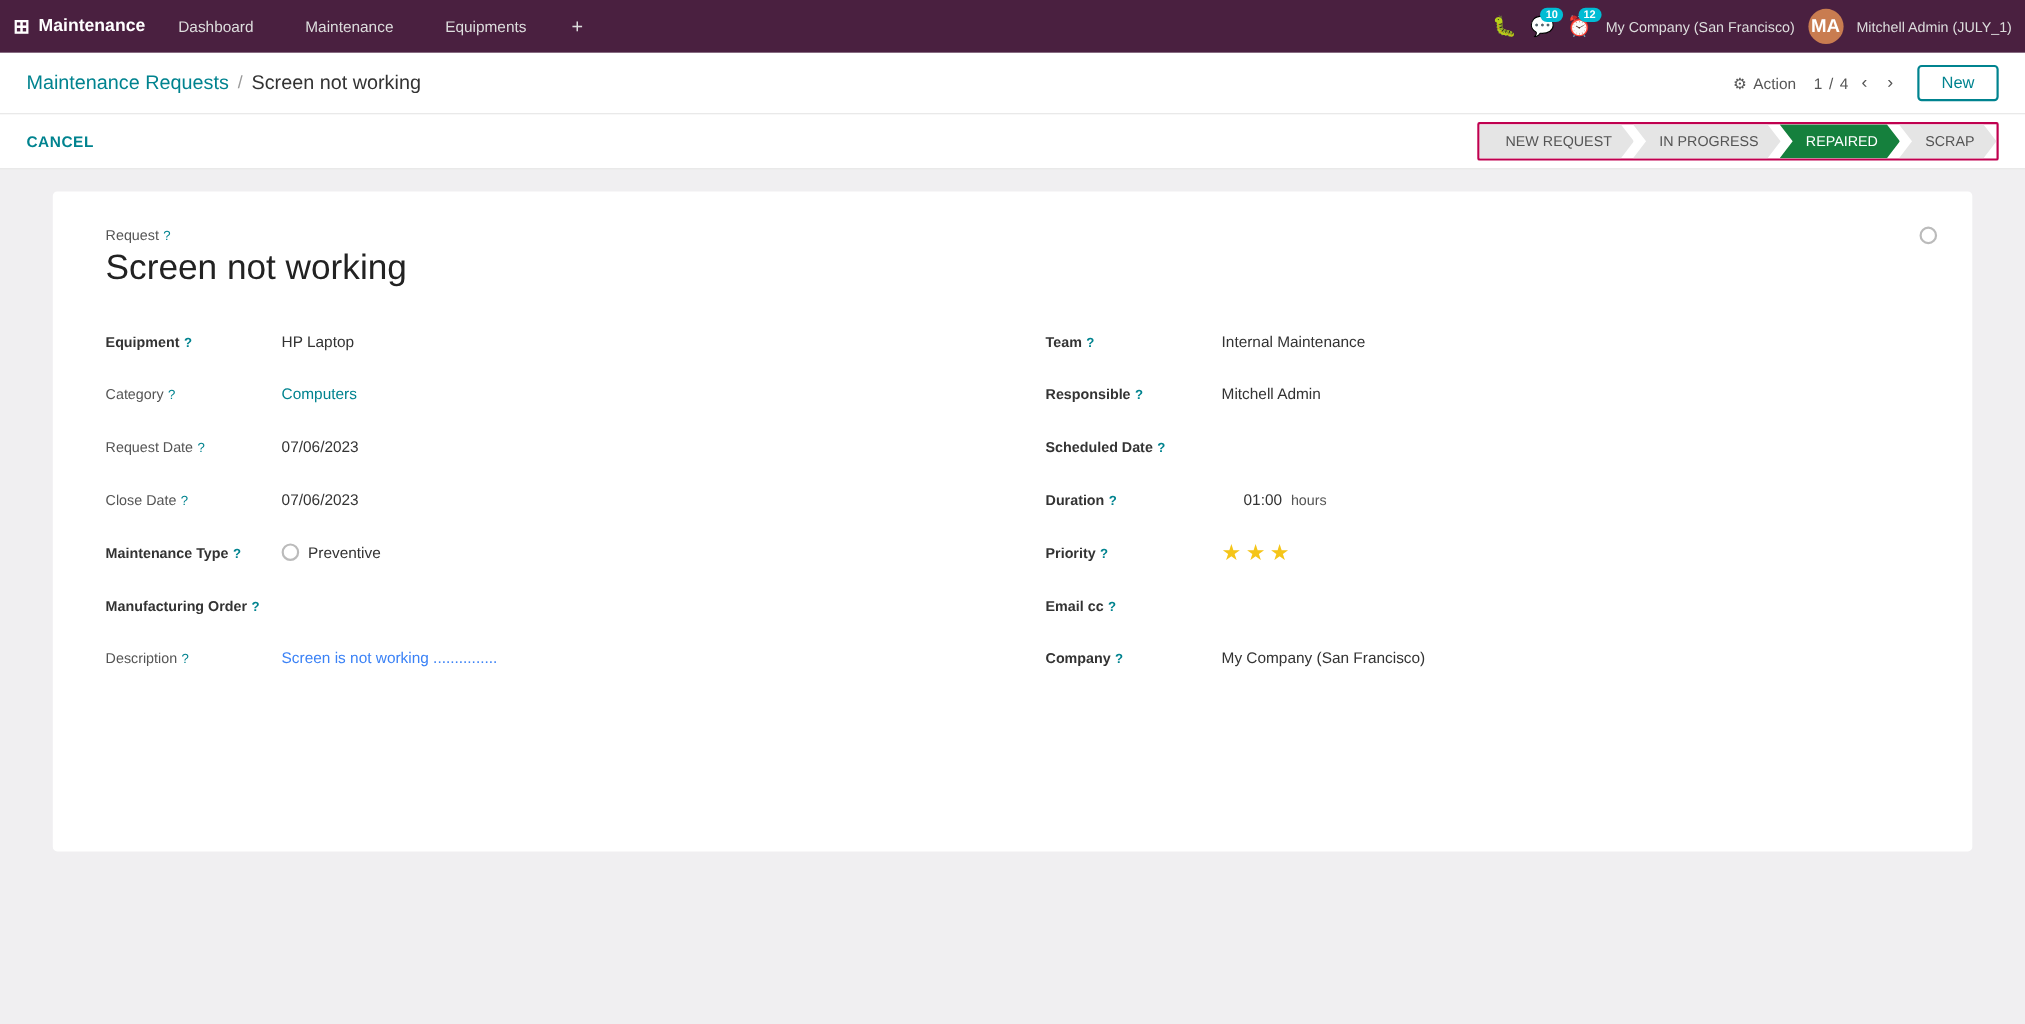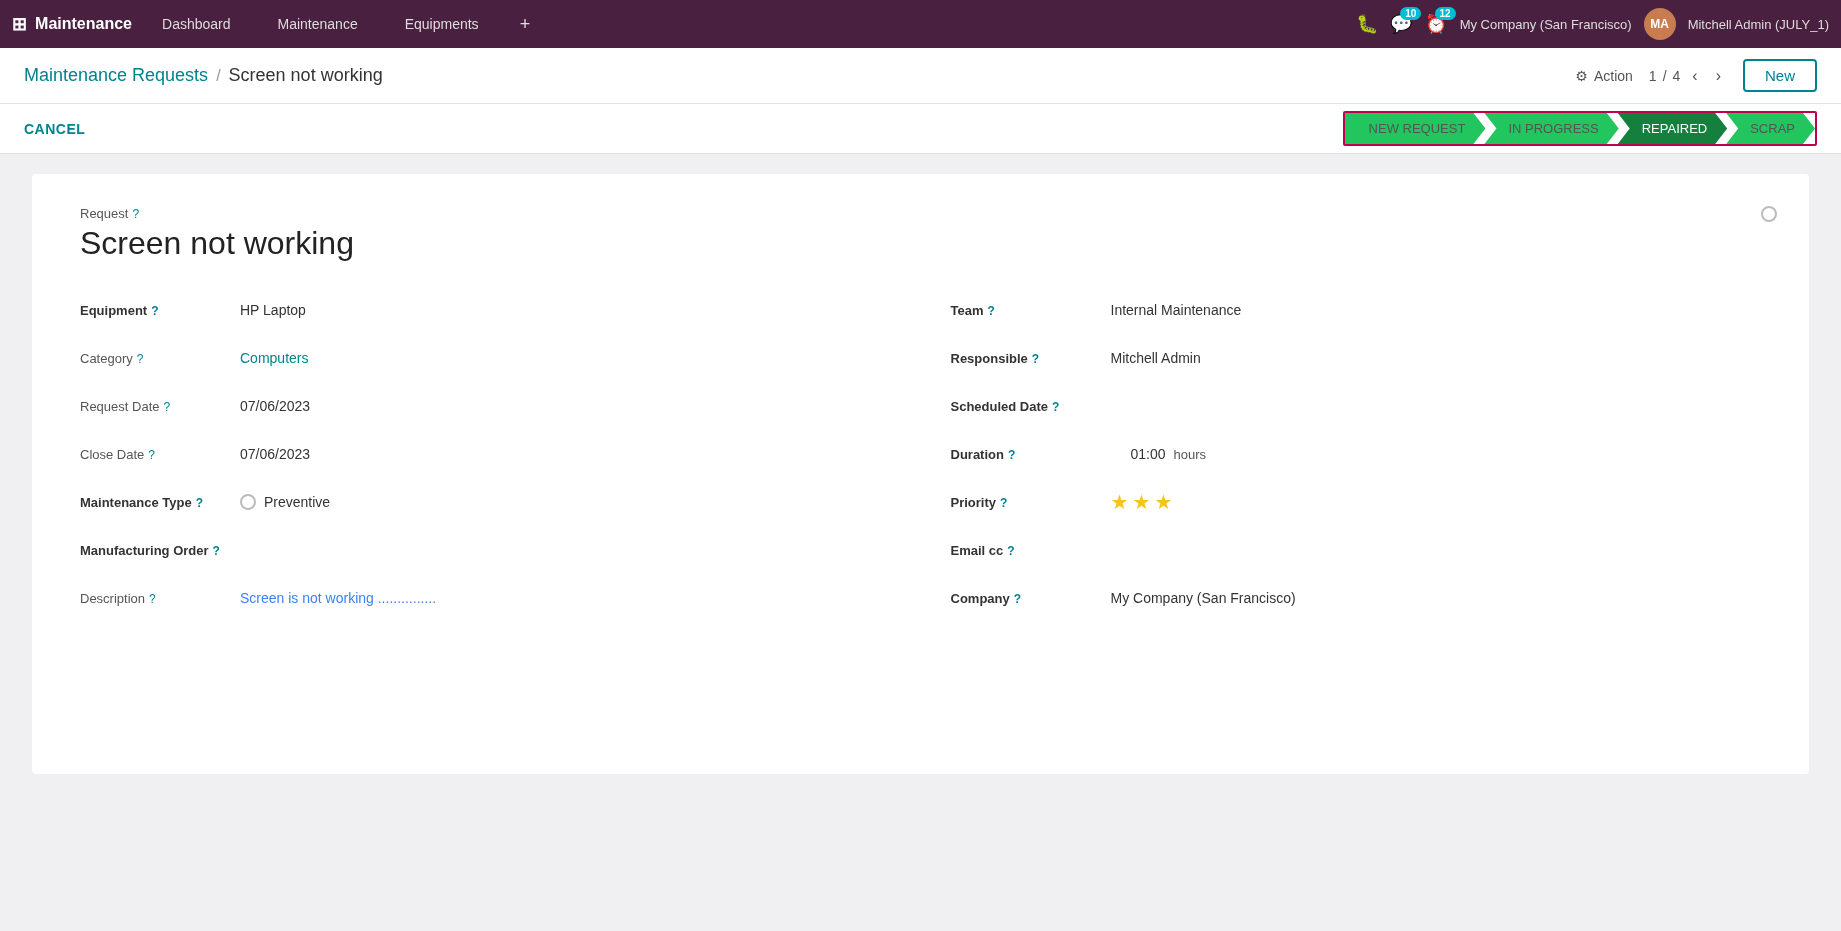--- a/index.html
+++ b/index.html
@@ -73,21 +73,21 @@
     .user-avatar {
       width: 32px;
       height: 32px;
       border-radius: 50%;
       background: #c97c50;
       display: flex;
       align-items: center;
       justify-content: center;
       color: #fff;
       font-weight: bold;
-      font-size: 12px;
+      font-size: 17px;
     }
     .user-name { color: #ddd; font-size: 13px; }
 
     
     .subheader {
       background: #fff;
       border-bottom: 1px solid #e0e0e0;
       padding: 0 24px;
       height: 56px;
       display: flex;
@@ -166,39 +166,39 @@
       display: flex;
       align-items: center;
       border: 2px solid #c0004f;
       border-radius: 2px;
       overflow: hidden;
     }
     .stage-item {
       padding: 8px 20px 8px 24px;
       font-size: 13px;
       font-weight: 500;
-      background: #22c55e;
+      background: #e5e5e5;
       color: #555;
       position: relative;
       cursor: pointer;
       white-space: nowrap;
       clip-path: polygon(0 0, calc(100% - 12px) 0, 100% 50%, calc(100% - 12px) 100%, 0 100%, 12px 50%);
     }
     .stage-item:first-child {
       clip-path: polygon(0 0, calc(100% - 12px) 0, 100% 50%, calc(100% - 12px) 100%, 0 100%);
     }
     .stage-item.active {
       background: #15803d;
       color: #fff;
     }
     .stage-item + .stage-item { margin-left: -1px; }
 
     
     .main-content {
-      padding: 20px 32px;
+      padding: 20px 48px;
     }
     .form-card {
       background: #fff;
       border-radius: 4px;
       padding: 32px 48px;
       position: relative;
       min-height: 600px;
     }
     .form-status-circle {
       position: absolute;

